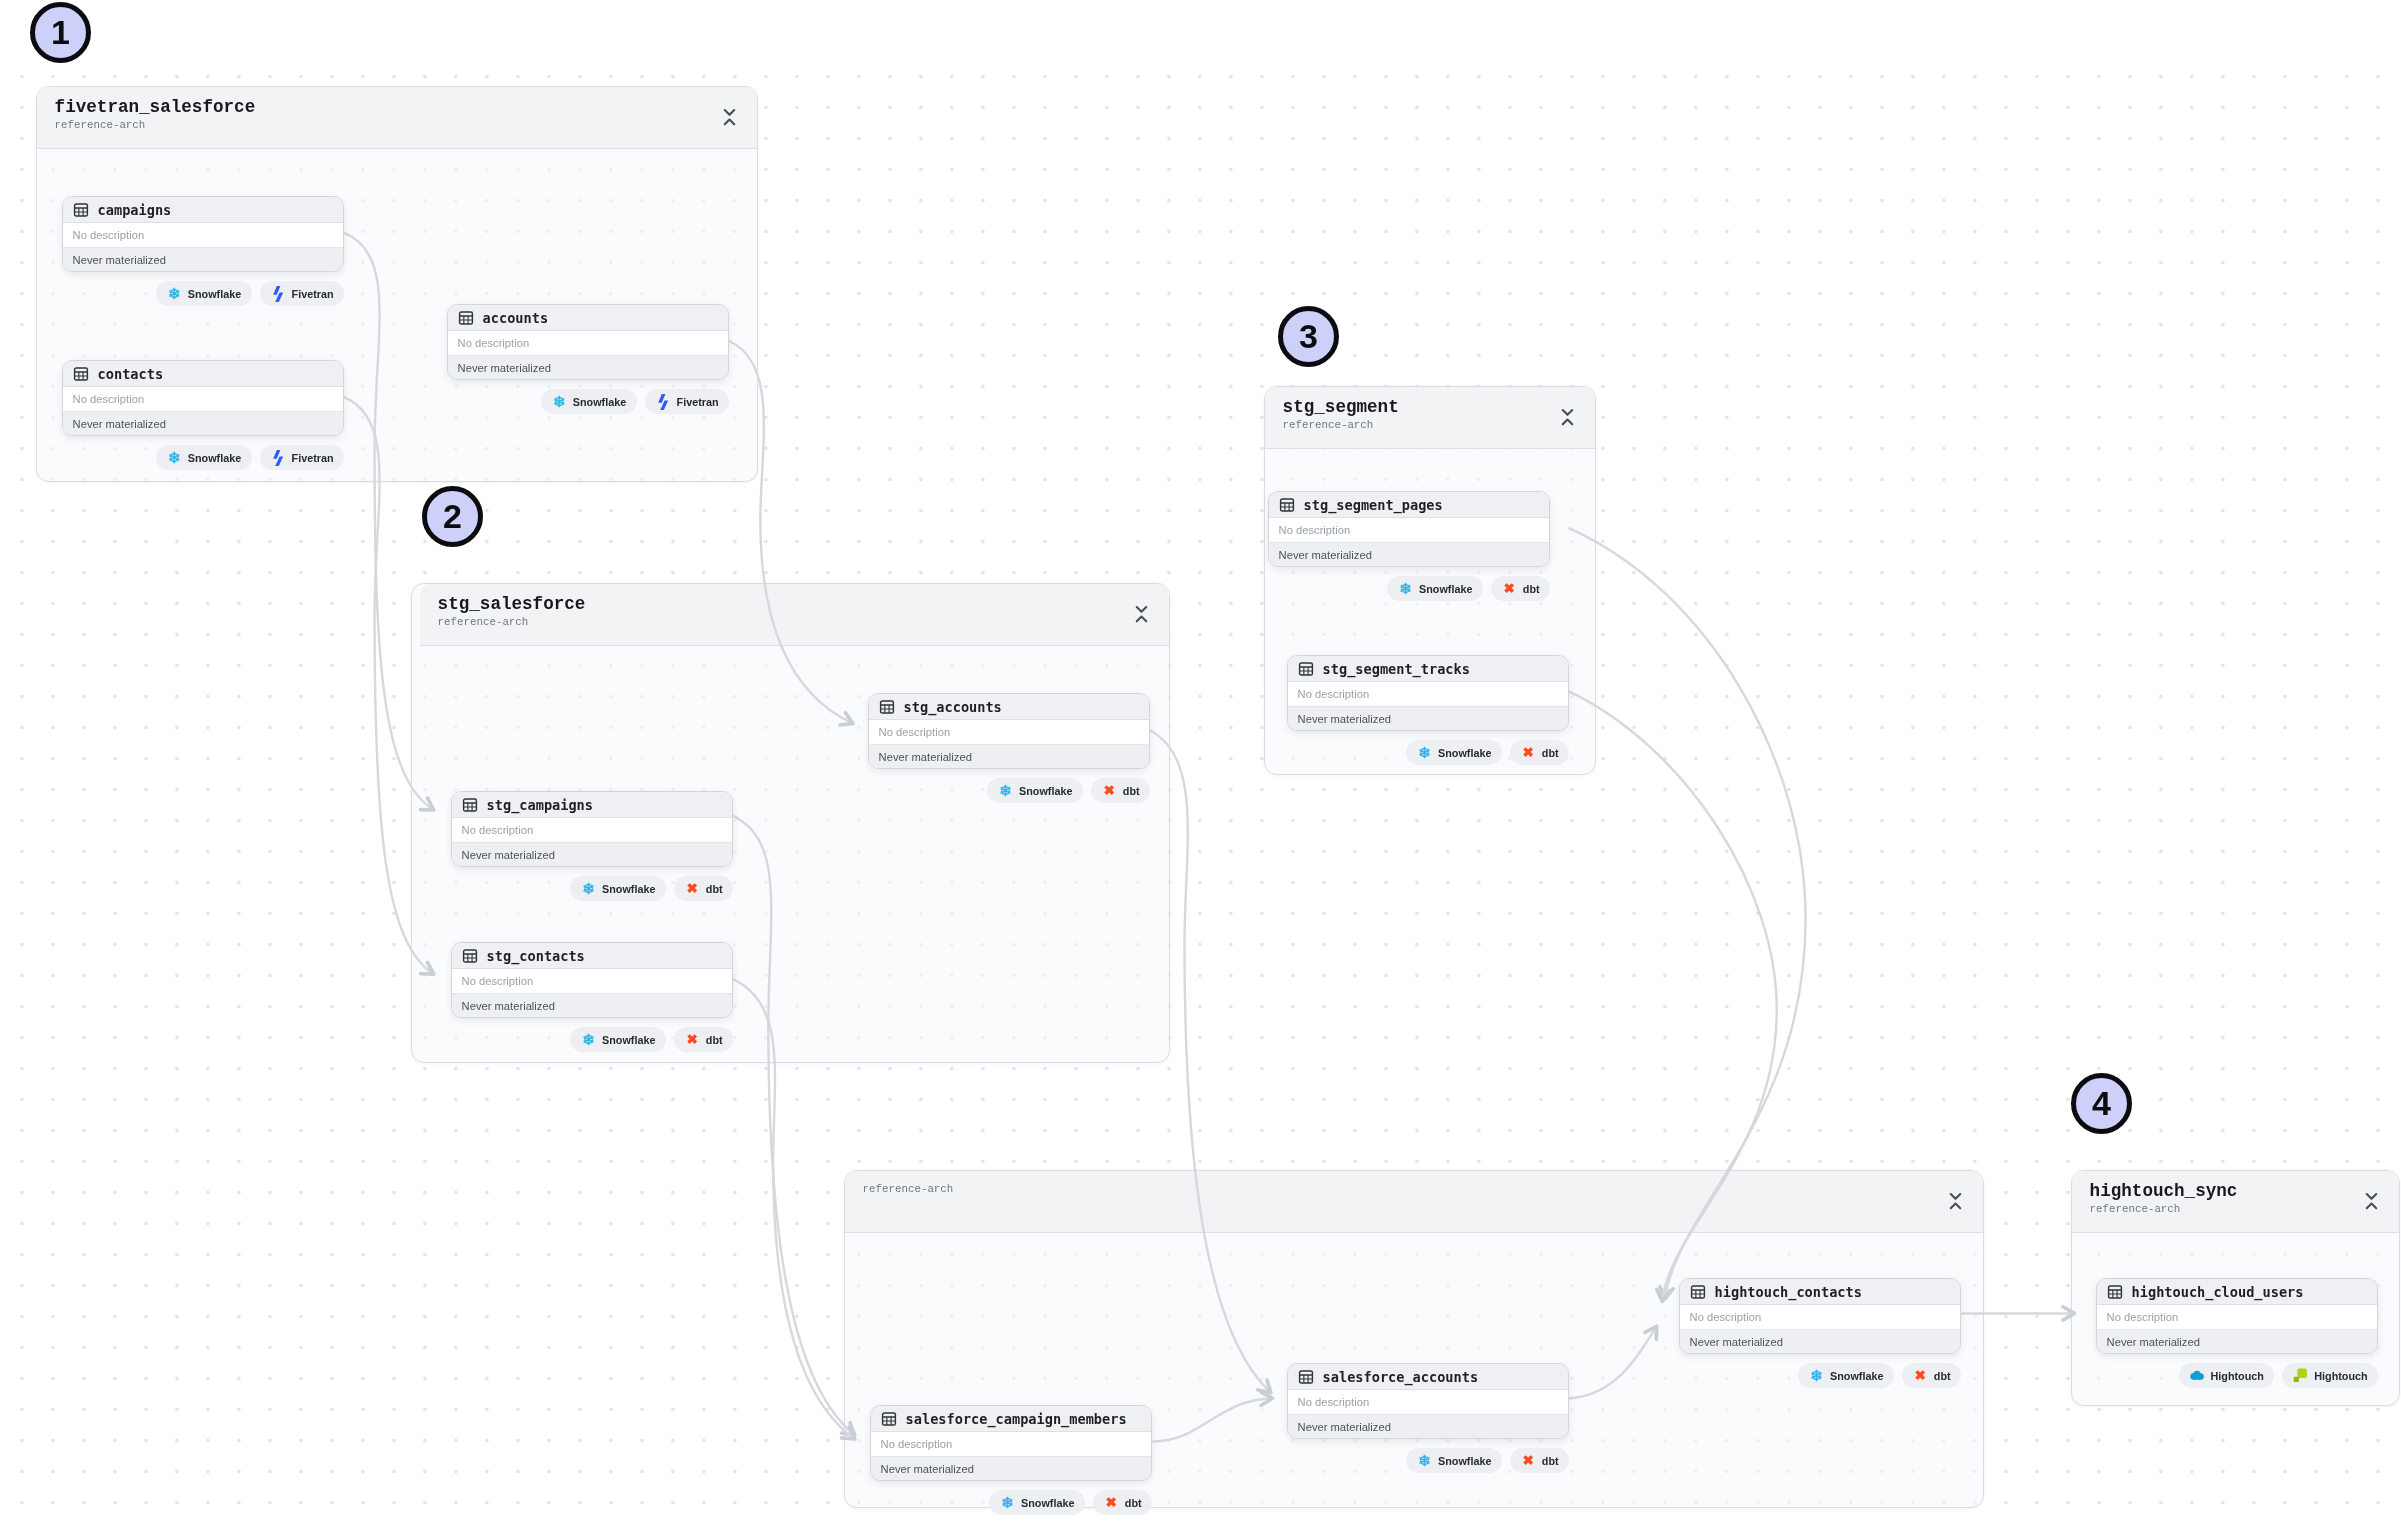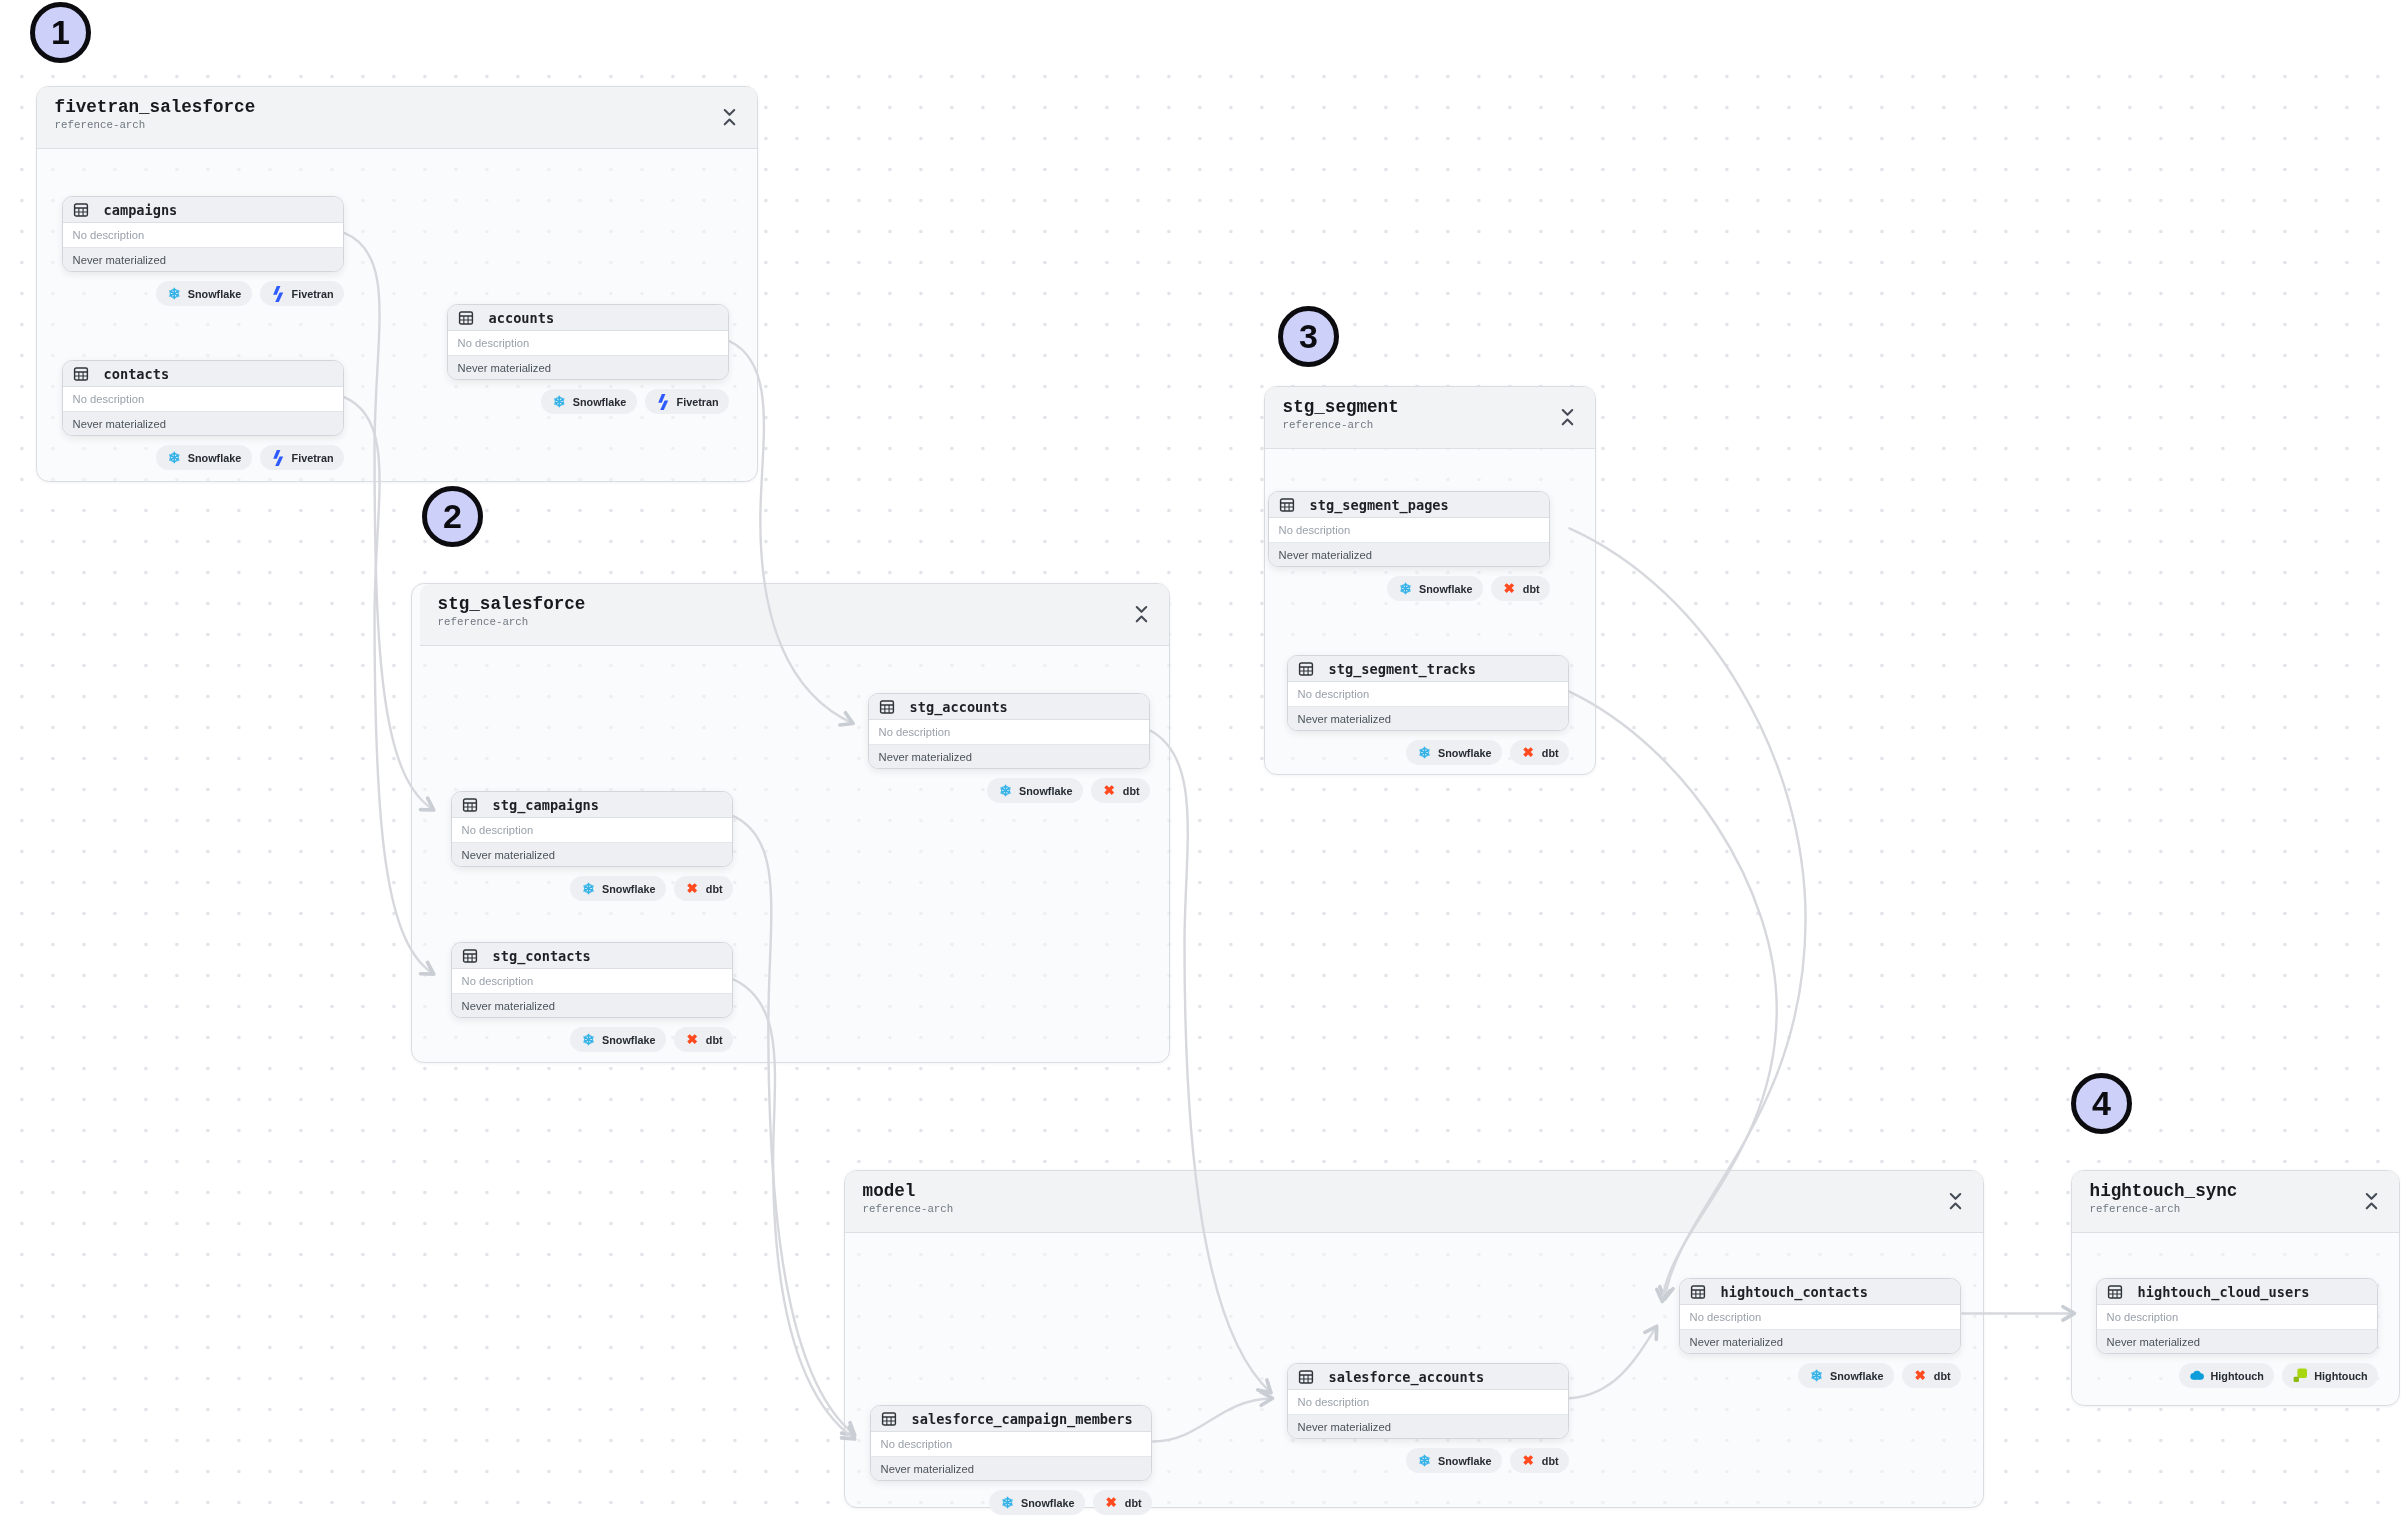--- a/index.html
+++ b/index.html
@@ -18,21 +18,21 @@
     background:rgba(246,248,250,0.55);box-shadow:0 0.8px 3.2px rgba(16,24,40,0.05);z-index:1;}
   .ghead{height:62px;background:#f2f3f5;border-bottom:1.6px solid #dcdfe4;border-radius:10.4px 10.4px 0 0;
     padding:10.4px 17.6px;box-sizing:border-box;position:relative;}
   .gtitle{font-family:Liberation Mono, monospace;font-weight:700;font-size:17.6px;color:#17191d;line-height:1.15;}
   .gsub{font-family:Liberation Mono, monospace;font-size:10.8px;color:#6f7781;margin-top:1.6px;}
   .gcollapse{position:absolute;right:17.6px;top:19px;width:19px;height:22.4px;cursor:pointer;}
 
   .twrap{position:absolute;width:282px;z-index:4;}
   .tnode{width:282px;box-sizing:border-box;border:1.6px solid #d2d5da;border-radius:10.4px;background:#fff;
     box-shadow:0 2.4px 7.2px rgba(16,24,40,0.08);overflow:hidden;}
-  .thead{display:flex;align-items:center;gap:15px;height:25px;background:#eef0f3;
+  .thead{display:flex;align-items:center;gap:9px;height:25px;background:#eef0f3;
     border-bottom:1.2px solid #dcdfe4;padding:0 9.6px;
     font-family:"DejaVu Sans Mono",monospace;font-weight:700;font-size:13.6px;color:#1d2127;white-space:nowrap;}
   .ticon{display:inline-flex;flex:0 0 auto;}
   .tdesc{height:24px;display:flex;align-items:center;padding:0 9.6px;font-size:11.2px;color:#9aa1ab;background:#fff;}
   .tmat{height:23px;display:flex;align-items:center;padding:0 9.6px;font-size:11.2px;color:#4b525b;
     background:#edeff2;border-top:1.2px solid #e3e6ea;}
   .badges{display:flex;justify-content:flex-end;align-items:center;gap:8px;margin-top:8.8px;}
   .pill{display:inline-flex;align-items:center;gap:5.6px;height:25.6px;padding:0 10.4px;background:#edeff3;
     border-radius:800px;font-weight:700;font-size:10.8px;color:#262b32;white-space:nowrap;}
   .bico{display:inline-flex;align-items:center;justify-content:center;width:16px;height:16px;}
@@ -85,21 +85,20 @@
         <svg width="19" height="22.4" viewBox="0 0 24 28" fill="none" stroke="#464c55" stroke-width="2.6" stroke-linecap="round" stroke-linejoin="round">
             <polyline points="6,5 12,11 18,5"></polyline>
             <polyline points="6,23 12,17 18,23"></polyline>
           </svg>
       </span>
     </div>
   </div>
 
   <div class="group" style="left:844px;top:1170px;width:1138px;height:336px;">
     <div class="ghead">
-      <div class="gtitle">model</div>
       <div class="gsub">reference-arch</div>
       <span class="gcollapse">
         <svg width="19" height="22.4" viewBox="0 0 24 28" fill="none" stroke="#464c55" stroke-width="2.6" stroke-linecap="round" stroke-linejoin="round">
             <polyline points="6,5 12,11 18,5"></polyline>
             <polyline points="6,23 12,17 18,23"></polyline>
           </svg>
       </span>
     </div>
   </div>
 

